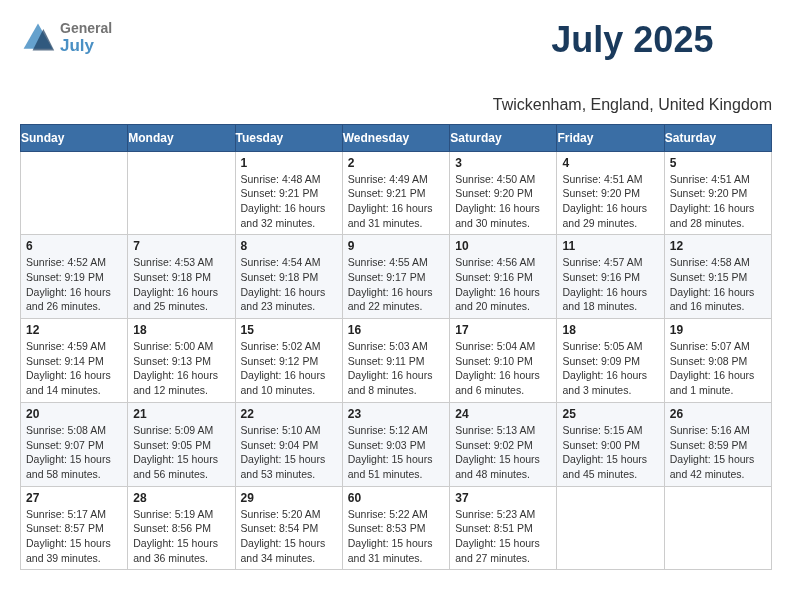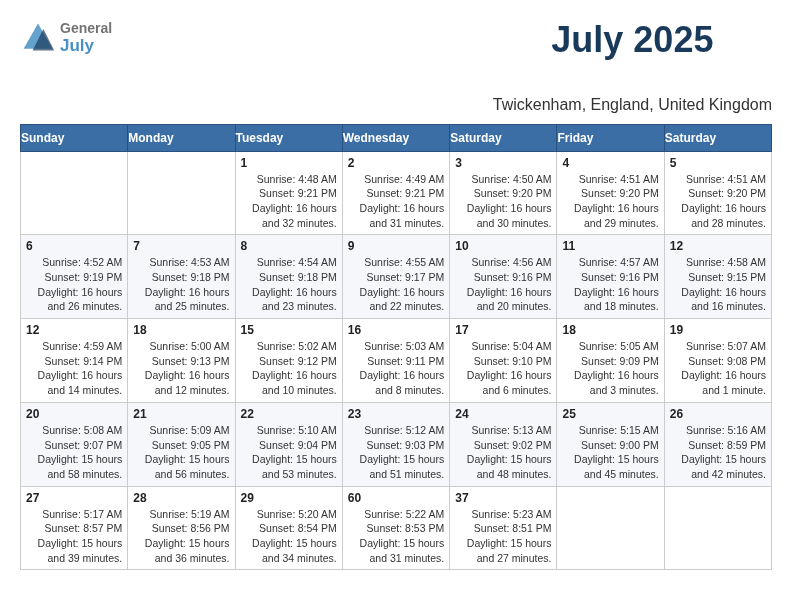--- a/index.html
+++ b/index.html
@@ -68,21 +68,20 @@
     .day-num {
       font-weight: bold;
       font-size: 12px;
       color: #222;
       margin-bottom: 2px;
     }
     .day-info {
       color: #333;
       font-size: 10.5px;
       line-height: 1.4;
-      text-align: right;
     }
     .empty-cell {
       background: #f9f9f9;
     }
     .calendar tr:nth-child(even) td.empty-cell {
       background: #f0f2f5;
     }
   </style>
 </head>
 <body>

